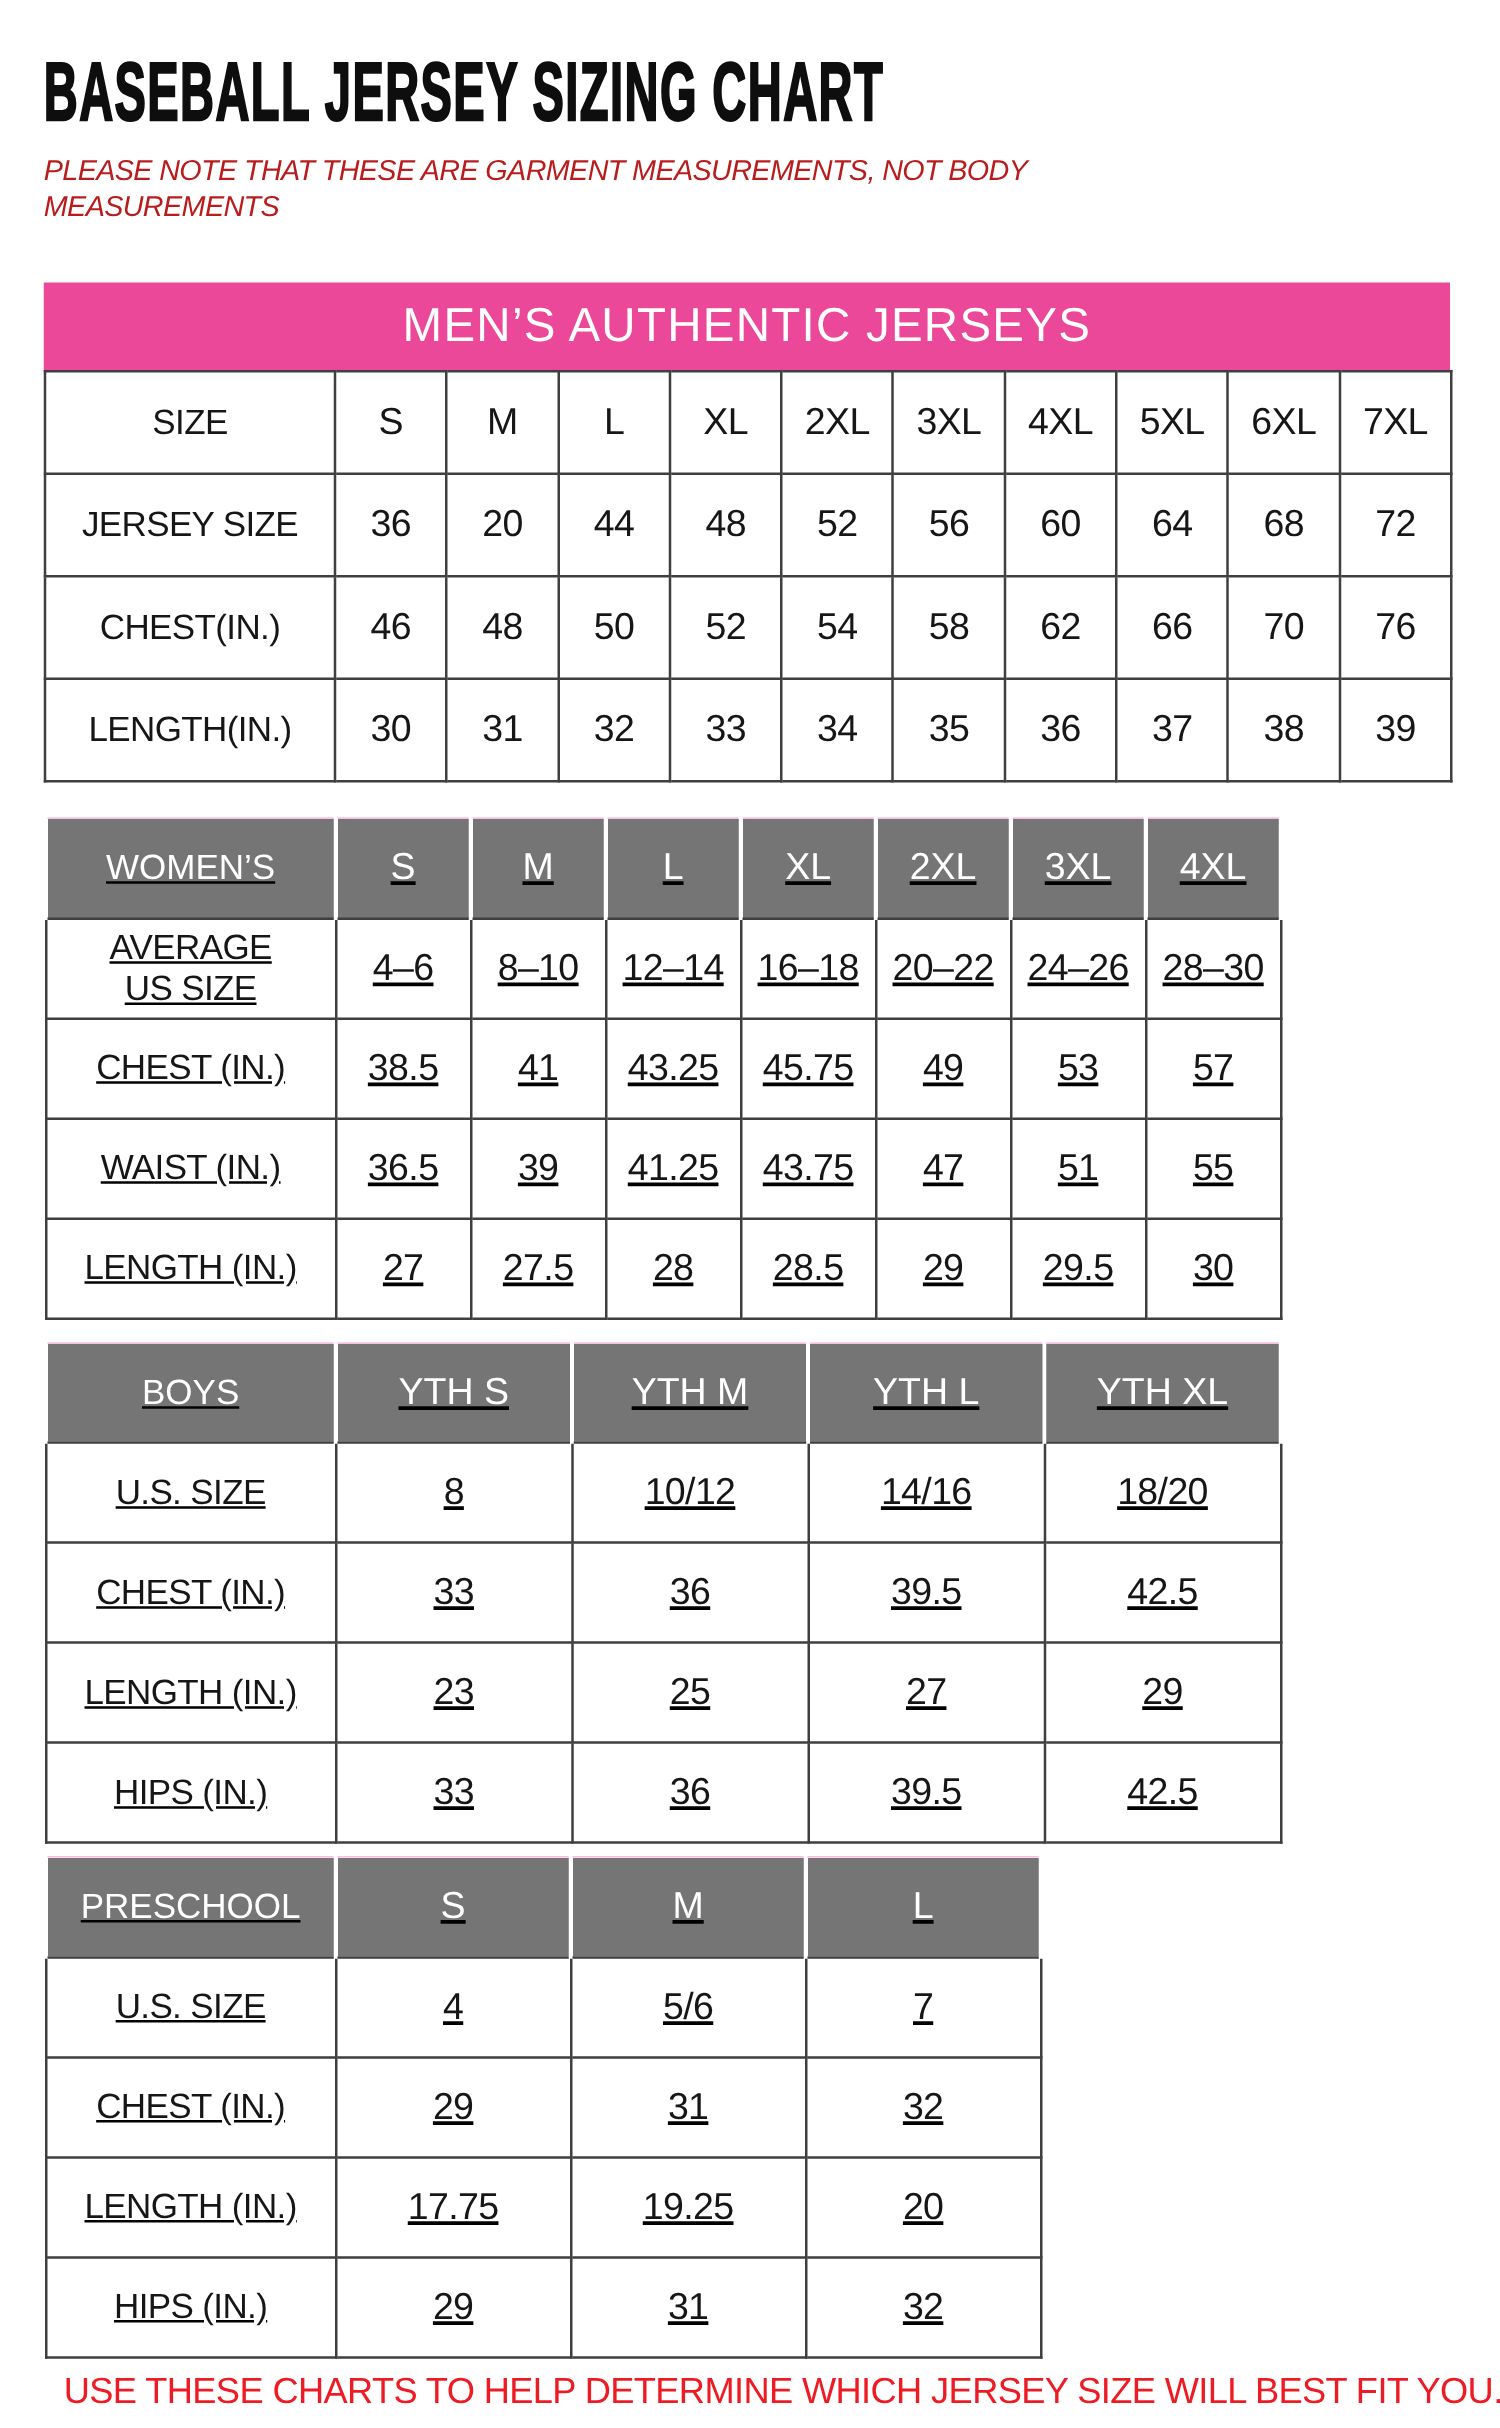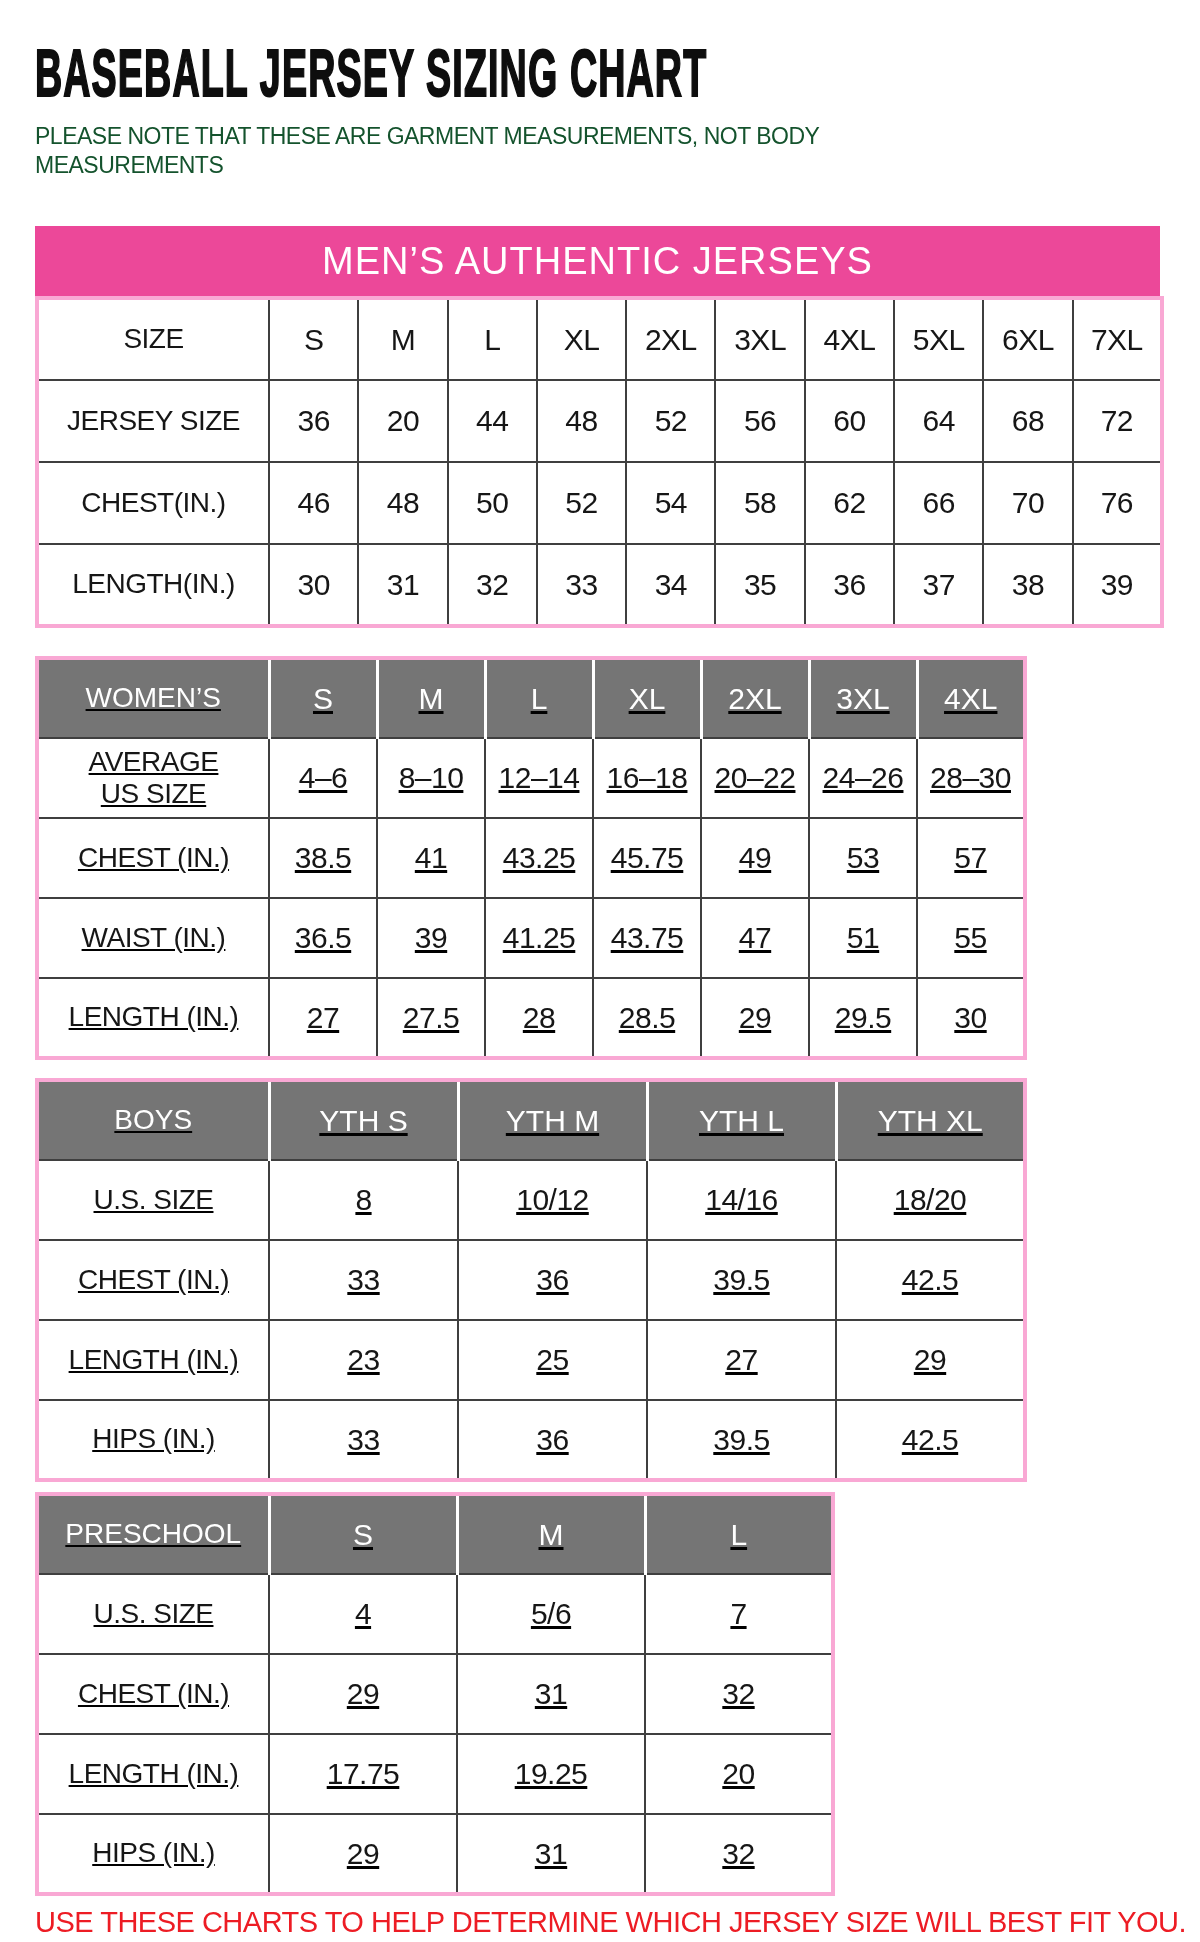--- a/index.html
+++ b/index.html
@@ -10,33 +10,33 @@
   }
   .page{padding:40px 0 0 35px;}
 
   .title{
     margin:0;font-size:66px;line-height:1;font-weight:bold;color:#0e0e0e;
     display:inline-block;transform:scaleX(0.57);transform-origin:0 50%;
     letter-spacing:2px;white-space:nowrap;-webkit-text-stroke:2px #0e0e0e;
   }
   .note{
     margin:16px 0 0 0;max-width:905px;
-    font-size:23px;line-height:29px;letter-spacing:-0.5px;color:#14532d;
+    font-size:23px;line-height:29px;letter-spacing:-0.5px;color:#b91c1c;font-style:italic;
   }
   .footer-note{
-    margin:10px 0 0 0;font-size:29px;letter-spacing:-0.5px;color:#ed1c24;white-space:nowrap;
+    margin:10px 0 0 16px;font-size:29px;letter-spacing:-0.5px;color:#ed1c24;white-space:nowrap;
   }
 
   .banner{
     margin-top:46px;width:1125px;height:70px;background:#ec4899;
     display:flex;align-items:center;justify-content:center;
     color:#fff;font-size:38px;letter-spacing:1px;
   }
 
-  table.tbl{border-collapse:collapse;table-layout:fixed;border:4px solid #f9a8d4;}
+  table.tbl{border-collapse:collapse;table-layout:fixed;border:1px solid #f9a8d4;}
   .tbl th,.tbl td{
     border:2px solid #3f3f3f;text-align:center;vertical-align:middle;
     padding:0;font-weight:normal;color:#161616;letter-spacing:-0.5px;
     overflow:hidden;
   }
   .tbl td{font-size:30px;}
   .tbl .colh{font-size:30px;}
   .tbl .corner,.tbl .rowlab{font-size:28px;white-space:pre-line;line-height:1.15;}
   .rows82 tr{height:82px;}
   .rows80 tr{height:80px;text-decoration:underline;}

